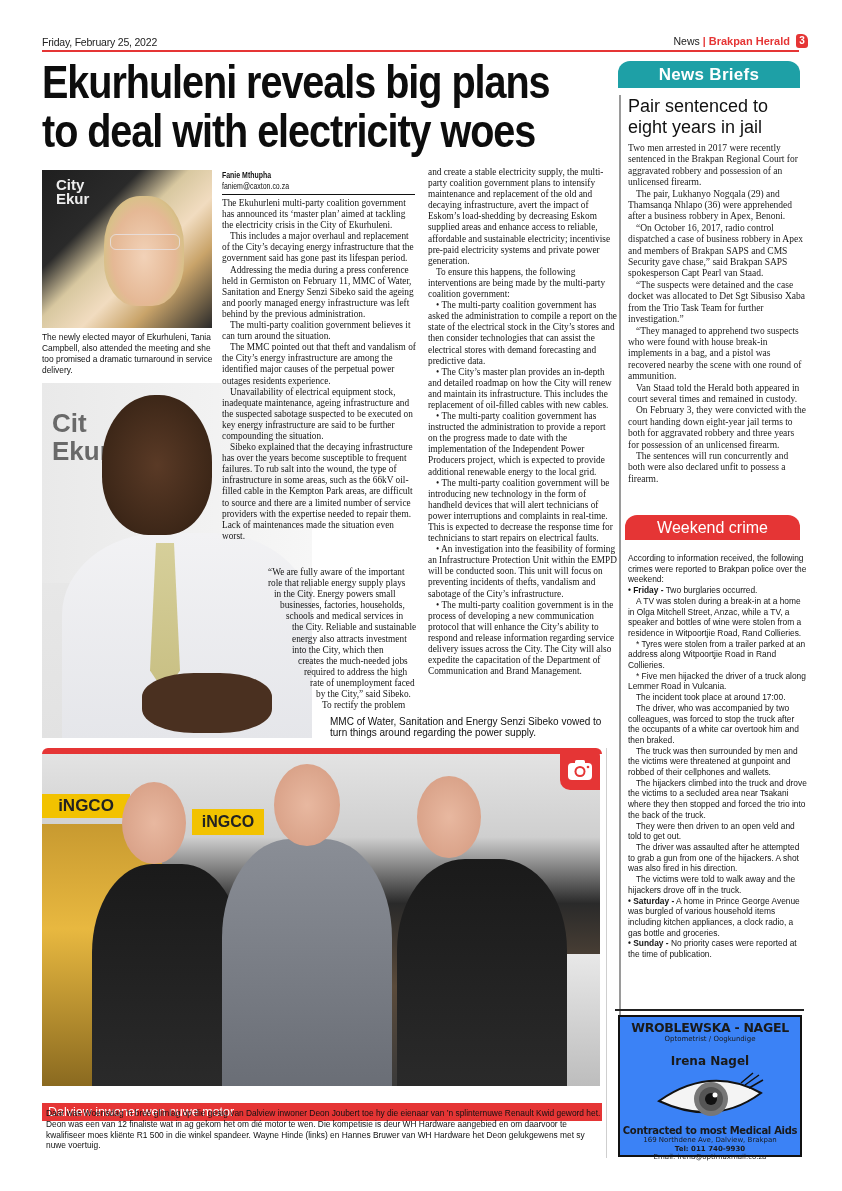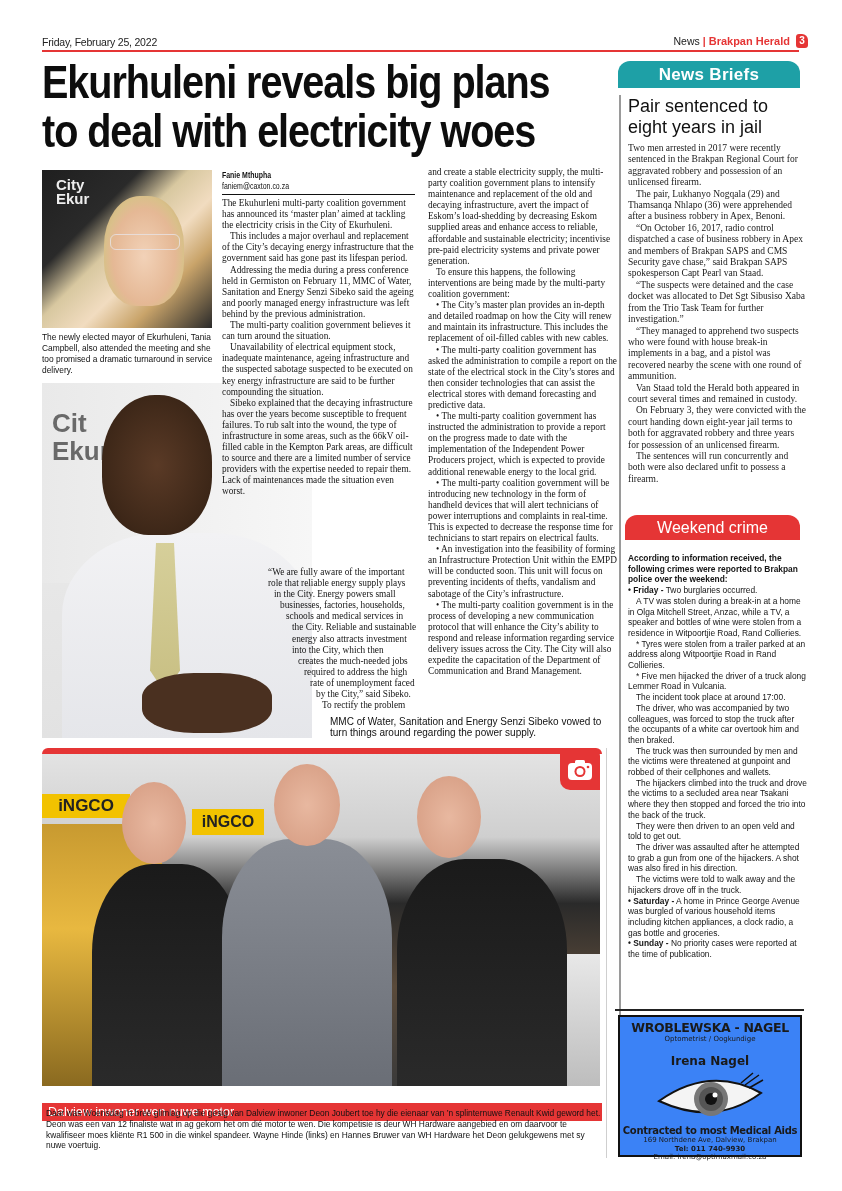--- a/index.html
+++ b/index.html
@@ -125,20 +125,21 @@
   <div>Fanie Mthupha</div>
   <div class="email">faniem@caxton.co.za</div>
 </div>
 <div class="abs byline-rule"></div>
 
 <div class="abs col col1">
   <p class="noindent">The Ekuhurleni multi-party coalition government has announced its ‘master plan’ aimed at tackling the electricity crisis in the City of Ekurhuleni.</p>
   <p>This includes a major overhaul and replacement of the City’s decaying energy infrastructure that the government said has gone past its lifespan period.</p>
   <p>Addressing the media during a press conference held in Germiston on February 11, MMC of Water, Sanitation and Energy Senzi Sibeko said the ageing and poorly managed energy infrastructure was left behind by the previous administration.</p>
   <p>The multi-party coalition government believes it can turn around the situation.</p>
+  <p>The MMC pointed out that theft and vandalism of the City’s energy infrastructure are among the identified major causes of the perpetual power outages residents experience.</p>
   <p>Unavailability of electrical equipment stock, inadequate maintenance, ageing infrastructure and the suspected sabotage suspected to be executed on key energy infrastructure are said to be further compounding the situation.</p>
   <p>Sibeko explained that the decaying infrastructure has over the years become susceptible to frequent failures. To rub salt into the wound, the type of infrastructure in some areas, such as the 66kV oil-filled cable in the Kempton Park areas, are difficult to source and there are a limited number of service providers with the expertise needed to repair them. Lack of maintenances made the situation even worst.</p>
 </div>
 
 <div class="abs quote">
   <div style="padding-left:6px">“We are fully aware of the important</div>
   <div style="padding-left:6px">role that reliable energy supply plays</div>
   <div style="padding-left:12px">in the City. Energy powers small</div>
   <div style="padding-left:18px">businesses, factories, households,</div>
   <div style="padding-left:24px">schools and medical services in</div>
@@ -148,22 +149,22 @@
   <div style="padding-left:36px">creates the much-needed jobs</div>
   <div style="padding-left:42px">required to address the high</div>
   <div style="padding-left:48px">rate of unemployment faced</div>
   <div style="padding-left:54px">by the City,” said Sibeko.</div>
   <div style="padding-left:60px">To rectify the problem</div>
 </div>
 
 <div class="abs col col2">
   <p class="noindent">and create a stable electricity supply, the multi-party coalition government plans to intensify maintenance and replacement of the old and decaying infrastructure, avert the impact of Eskom’s load-shedding by decreasing Eskom supplied areas and enhance access to reliable, affordable and sustainable electricity; incentivise pre-paid electricity systems and private power generation.</p>
   <p>To ensure this happens, the following interventions are being made by the multi-party coalition government:</p>
+  <p>• The multi-party coalition government has asked the administration to compile a report on the state of the electrical stock in the City’s stores and then consider technologies that can assist the electrical stores with demand forecasting and predictive data.</p>
   <p>• The City’s master plan provides an in-depth and detailed roadmap on how the City will renew and maintain its infrastructure. This includes the replacement of oil-filled cables with new cables.</p>
-  <p>• The multi-party coalition government has asked the administration to compile a report on the state of the electrical stock in the City’s stores and then consider technologies that can assist the electrical stores with demand forecasting and predictive data.</p>
   <p>• The multi-party coalition government has instructed the administration to provide a report on the progress made to date with the implementation of the Independent Power Producers project, which is expected to provide additional renewable energy to the local grid.</p>
   <p>• The multi-party coalition government will be introducing new technology in the form of handheld devices that will alert technicians of power interruptions and complaints in real-time. This is expected to decrease the response time for technicians to start repairs on electrical faults.</p>
   <p>• An investigation into the feasibility of forming an Infrastructure Protection Unit within the EMPD will be conducted soon. This unit will focus on preventing incidents of thefts, vandalism and sabotage of the City’s infrastructure.</p>
   <p>• The multi-party coalition government is in the process of developing a new communication protocol that will enhance the City’s ability to respond and release information regarding service delivery issues across the City. The City will also expedite the capacitation of the Department of Communication and Brand Management.</p>
 </div>
 
 <div class="abs nb-tab">News Briefs</div>
 <div class="abs rc-rule"></div>
 <div class="abs nb-title">Pair sentenced to eight years in jail</div>
 <div class="abs nb-body">
@@ -172,21 +173,21 @@
   <p>“On October 16, 2017, radio control dispatched a case of business robbery in Apex and members of Brakpan SAPS and CMS Security gave chase,” said Brakpan SAPS spokesperson Capt Pearl van Staad.</p>
   <p>“The suspects were detained and the case docket was allocated to Det Sgt Sibusiso Xaba from the Trio Task Team for further investigation.”</p>
   <p>“They managed to apprehend two suspects who were found with house break-in implements in a bag, and a pistol was recovered nearby the scene with one round of ammunition.</p>
   <p>Van Staad told the Herald both appeared in court several times and remained in custody.</p>
   <p>On February 3, they were convicted with the court handing down eight-year jail terms to both for aggravated robbery and three years for possession of an unlicensed firearm.</p>
   <p>The sentences will run concurrently and both were also declared unfit to possess a firearm.</p>
 </div>
 
 <div class="abs wc-tab">Weekend crime</div>
 <div class="abs wc-body">
-  <p class="noindent" style="font-weight:bold">According to information received, the following crimes were reported to Brakpan police over the weekend:</p>
+  <p class="noindent" style="font-weight:normal">According to information received, the following crimes were reported to Brakpan police over the weekend:</p>
   <p class="noindent"><b>• Friday -</b><span> Two burglaries occurred.</span></p>
   <p>A TV was stolen during a break-in at a home in Olga Mitchell Street, Anzac, while a TV, a speaker and bottles of wine were stolen from a residence in Witpoortjie Road, Rand Collieries.</p>
   <p>* Tyres were stolen from a trailer parked at an address along Witpoortjie Road in Rand Collieries.</p>
   <p>* Five men hijacked the driver of a truck along Lemmer Road in Vulcania.</p>
   <p>The incident took place at around 17:00.</p>
   <p>The driver, who was accompanied by two colleagues, was forced to stop the truck after the occupants of a white car overtook him and then braked.</p>
   <p>The truck was then surrounded by men and the victims were threatened at gunpoint and robbed of their cellphones and wallets.</p>
   <p>The hijackers climbed into the truck and drove the victims to a secluded area near Tsakani where they then stopped and forced the trio into the back of the truck.</p>
   <p>They were then driven to an open veld and told to get out.</p>
   <p>The driver was assaulted after he attempted to grab a gun from one of the hijackers. A shot was also fired in his direction.</p>

